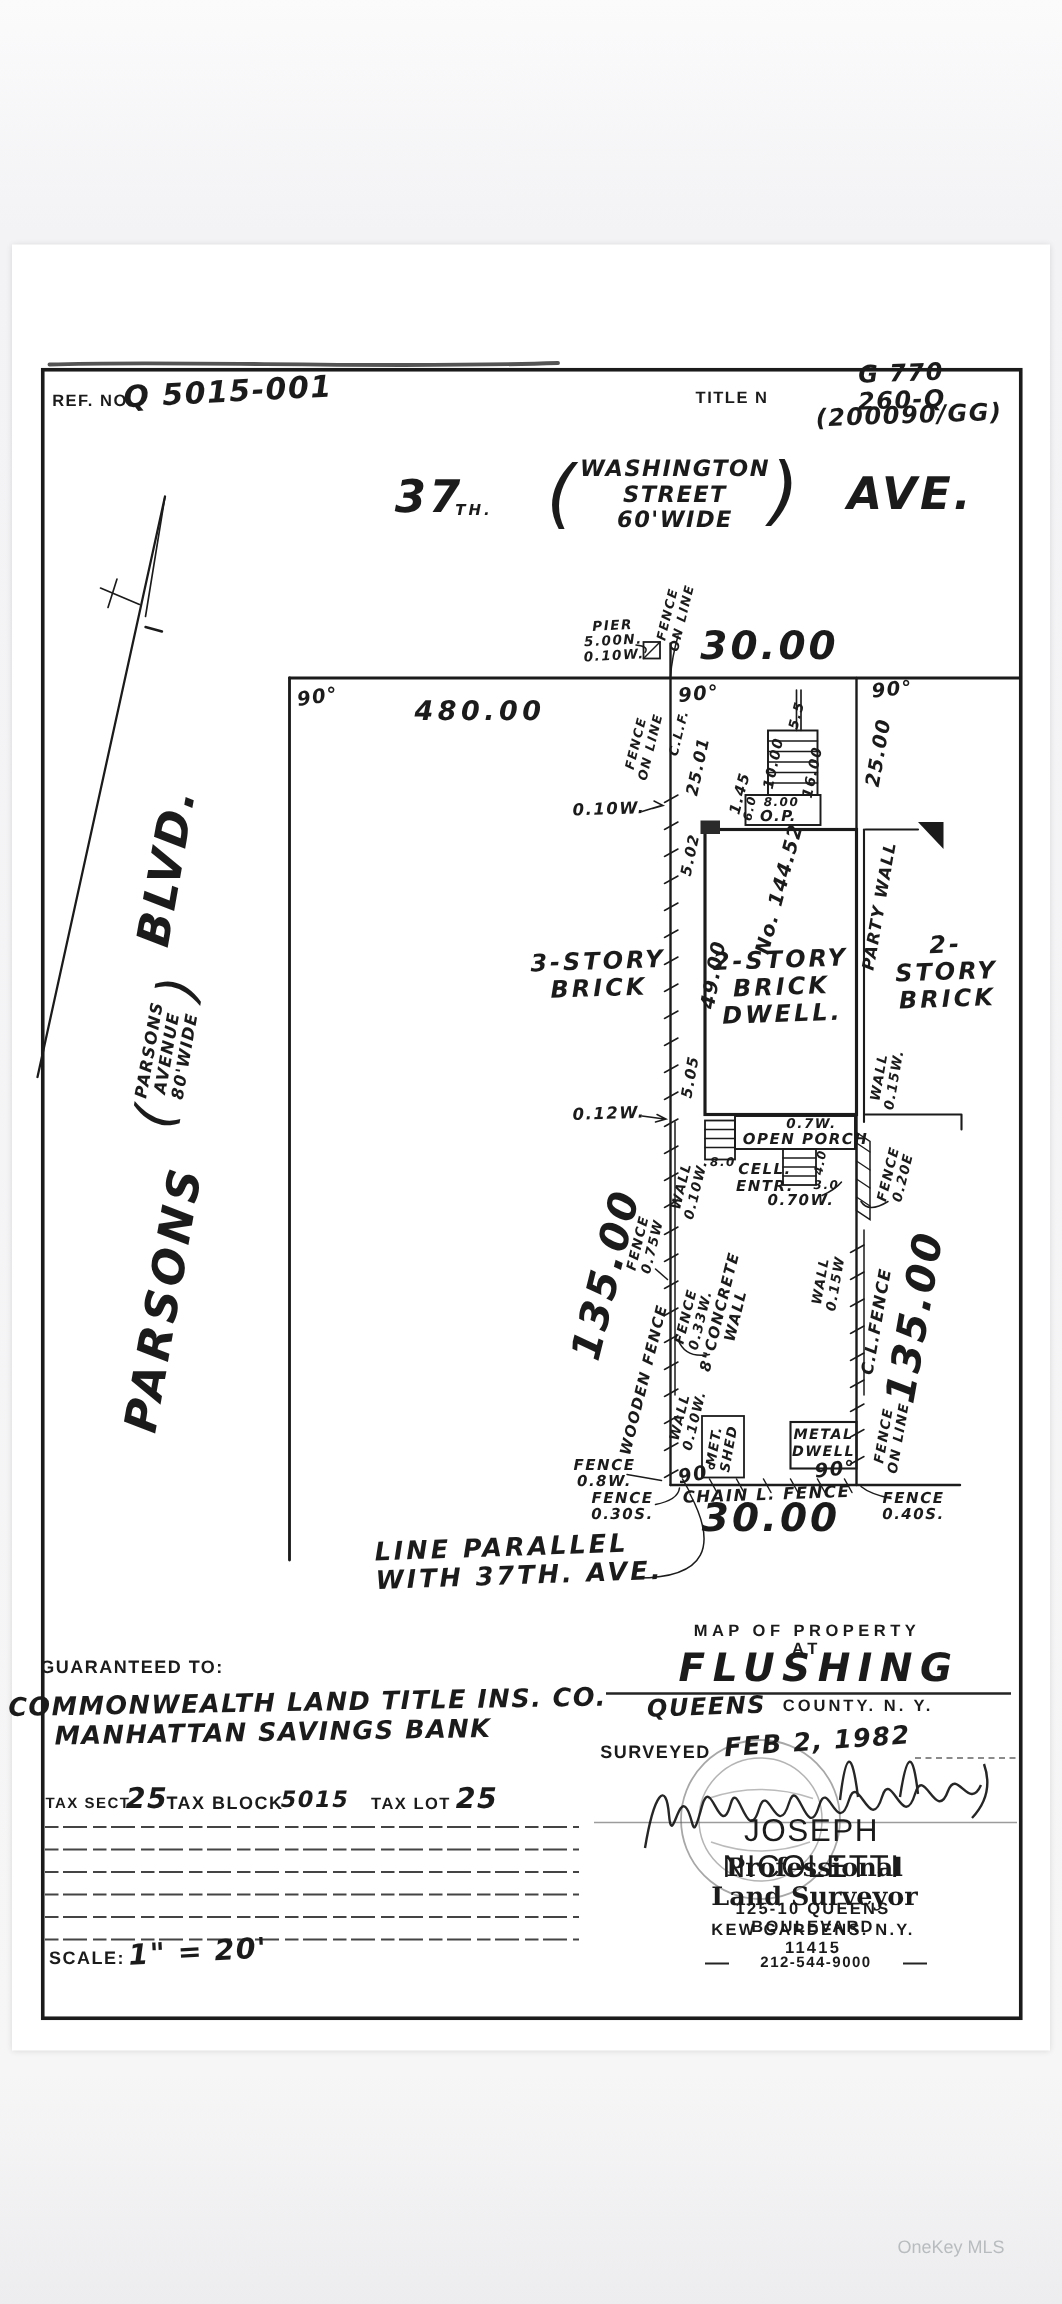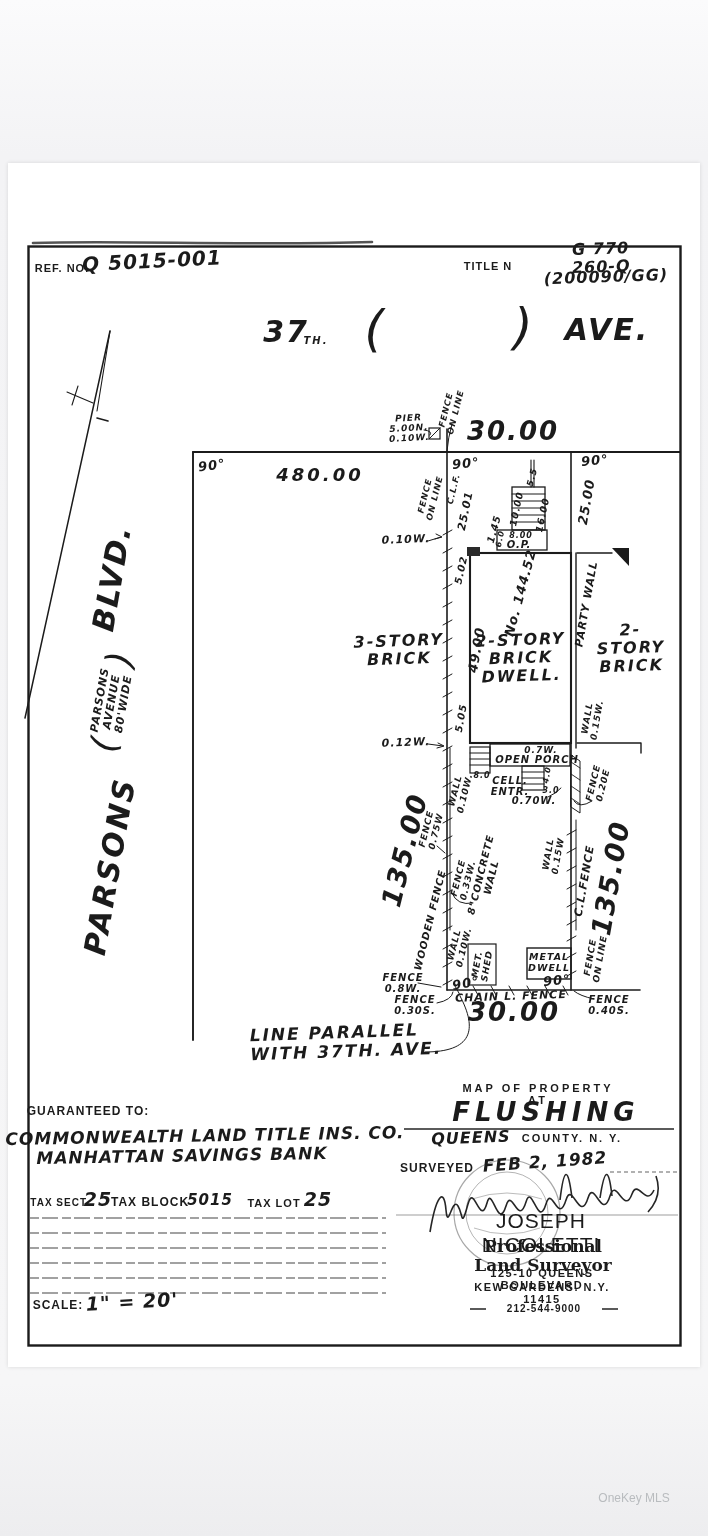--- a/index.html
+++ b/index.html
@@ -128,20 +128,23 @@
 
   <div class="t prt" style="left:62px;top:268px;font-size:11px">REF. NO.</div>
   <div class="t hand" style="left:152px;top:261px;font-size:20px;--r:-3deg">Q 5015-001</div>
   <div class="t prt" style="left:488px;top:266px;font-size:11px">TITLE N</div>
   <div class="t hand" style="left:601px;top:258px;font-size:16px;--r:-2deg">G 770 260-Q</div>
   <div class="t hand" style="left:606px;top:277px;font-size:16px;--r:-2deg">(200090/GG)</div>
 
   <div class="t big" style="left:286px;top:332px;font-size:30px">37</div>
   <div class="t big" style="left:316px;top:341px;font-size:10px">TH.</div>
   <div class="t hand2" style="left:374px;top:329px;font-size:50px;font-weight:300">(</div>
+  <div class="t hand" style="left:450px;top:330px;font-size:15px;line-height:17px">WASHINGTON
+STREET
+60'WIDE</div>
   <div class="t hand2" style="left:523px;top:327px;font-size:50px;font-weight:300">)</div>
   <div class="t big" style="left:607px;top:330px;font-size:30px">AVE.</div>
 
   <div class="t big" style="left:110px;top:866px;font-size:30px;--r:-80deg;letter-spacing:3px">PARSONS</div>
   <div class="t" style="left:112px;top:702px;--r:-80deg">
     <div class="parenrow">
       <span class="p" style="font-size:36px">(</span>
       <span class="hand" style="font-size:11px;line-height:12px;white-space:pre-line">PARSONS
 AVENUE
 80'WIDE</span>

